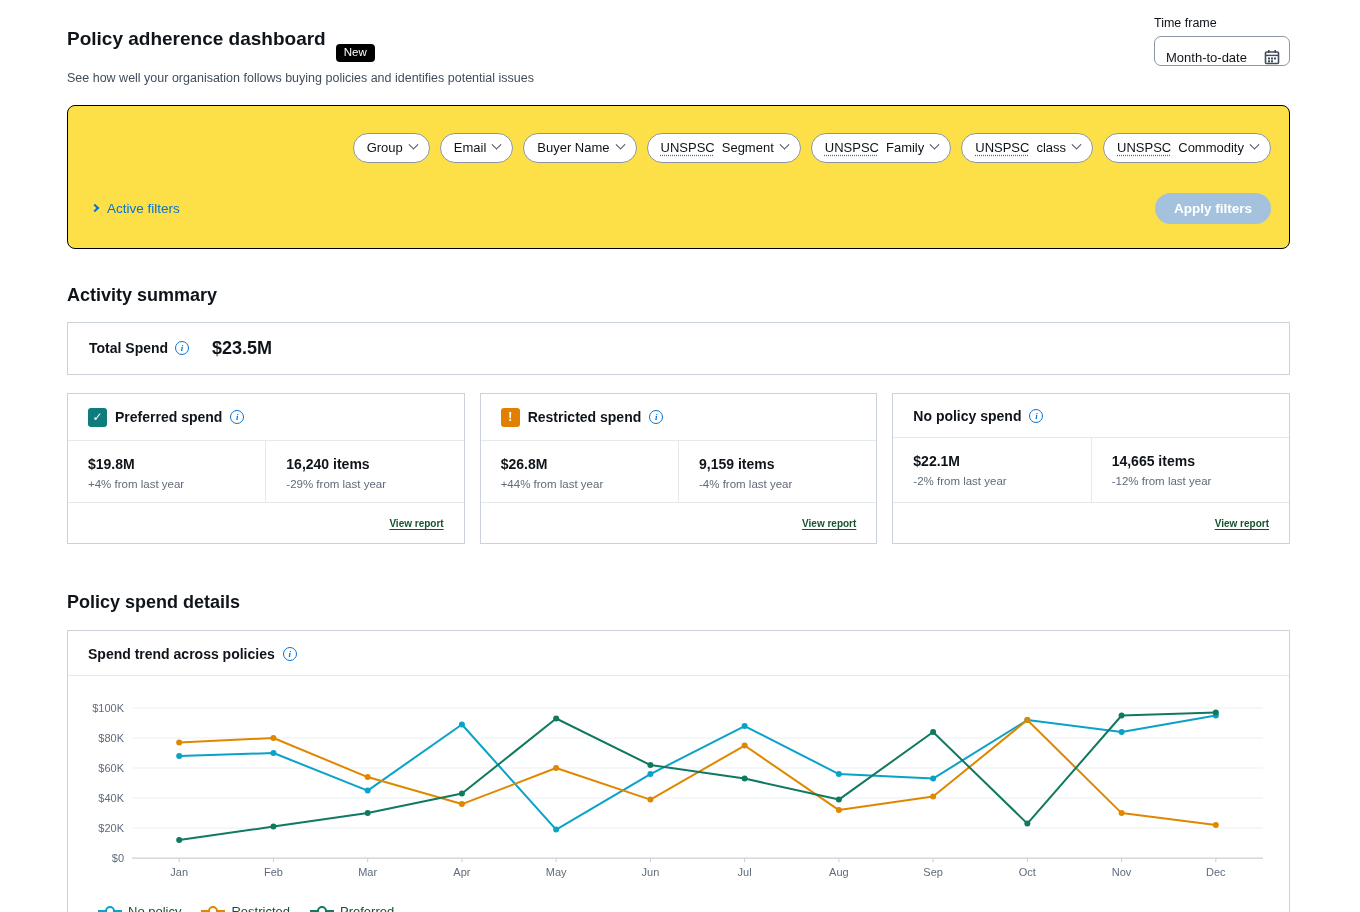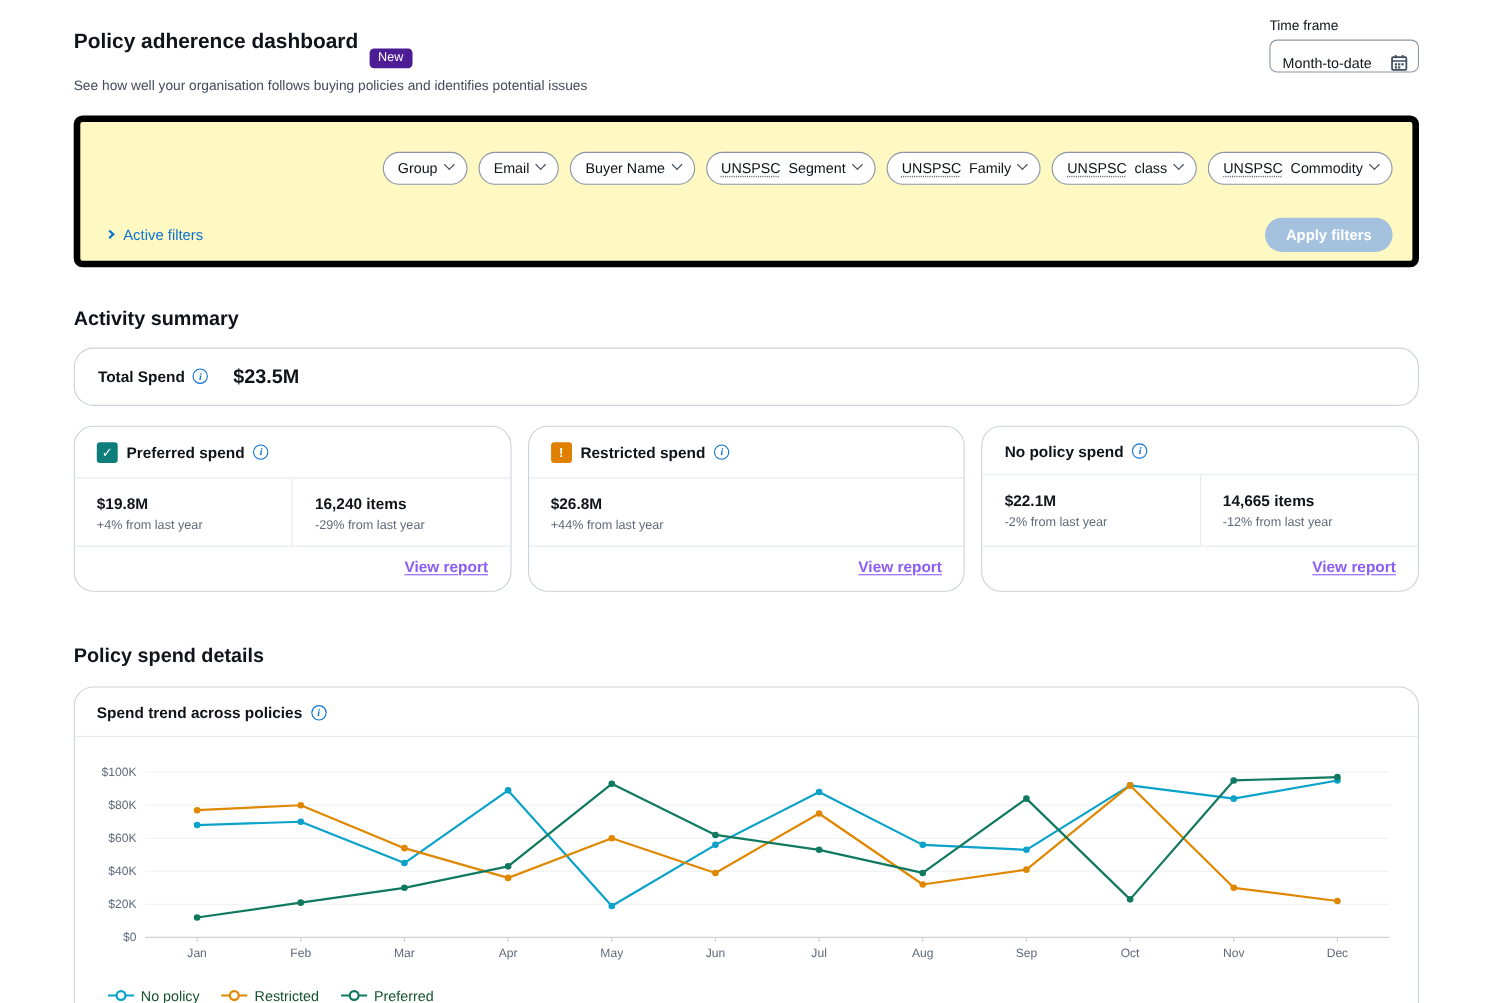--- a/index.html
+++ b/index.html
@@ -9,38 +9,38 @@
     color:#0f141a;
     width:1360px;
   }
   .page { padding:16px 70px 20px 67px; }
 
   
   .page-header { display:flex; justify-content:space-between; align-items:flex-start; }
   .title-row { display:flex; align-items:center; gap:10px; }
   h1.page-title { font-size:19px; font-weight:700; color:#0f141a; }
   .new-badge {
-    background:#4c1d95; color:#fff; font-size:11.5px; font-weight:400;
+    background:#000000; color:#fff; font-size:11.5px; font-weight:400;
     padding:2px 8px 3px; border-radius:4px; line-height:1.1;margin-top:28px;
   }
   .subtitle { font-size:12.5px; color:#414d5c; margin-top:9px; }
   .timeframe { display:flex; flex-direction:column; align-items:flex-start; margin-right:0; }
   .timeframe-label { font-size:12.5px; color:#0f141a; margin-bottom:6px; }
   .timeframe-control {
     display:flex; align-items:center; justify-content:space-between; gap:10px;
     width:136px; height:30px; padding:12px 9px 0 11px;
     border:1px solid #8c95a3; border-radius:7px; background:#fff;
     font-size:13px; cursor:pointer;
   }
   .cal-icon { display:inline-flex; }
 
   
   .filter-panel {
-    margin-top:20px; border:6px solid #000000; border-radius:8px;
-    padding:16px 18px 8px 20px; background:#fef9c3;
+    margin-top:20px; border:1px solid #000000; border-radius:8px;
+    padding:16px 18px 24px 20px; background:#fde047;
   }
   .pill-row { display:flex; justify-content:flex-end; gap:10px; margin-top:11px; }
   .pill {
     display:inline-flex; align-items:center; gap:7px;
     border:1px solid #8c95a3; border-radius:16px; background:#fff;
     height:30px; padding:0 12px 0 13px; font-size:13px; color:#0f141a;
     font-family:inherit; cursor:pointer; white-space:nowrap;
   }
   .pill .abbr { text-decoration:underline dotted #5f6b7a; text-underline-offset:3px; }
   .caret {
@@ -56,21 +56,21 @@
   .apply-btn {
     background:#a4c2de; color:#fff; border:none; border-radius:17px;
     font-size:13.5px; font-weight:700; padding:8px 19px; font-family:inherit; cursor:pointer;
   }
 
   
   h2.section-heading { font-size:18px; font-weight:700; color:#0f141a; }
   .activity-section { margin-top:36px; }
   .details-section { margin-top:48px; }
 
-  .card { border:1px solid #ccd2da; border-radius:18px; background:#fff; }
+  .card { border:1px solid #ccd2da; border-radius:0; background:#fff; }
 
   .total-card {
     margin-top:16px; display:flex; align-items:center; gap:7px;
     padding:15px 21px;
   }
   .total-label { font-size:14px; font-weight:700; }
   .total-value { font-size:18px; font-weight:700; margin-left:16px; }
 
   .info-icon {
     display:inline-flex; align-items:center; justify-content:center;
@@ -88,21 +88,21 @@
     display:inline-flex; align-items:center; justify-content:center;
   }
   .card-title { font-size:14px; font-weight:700; }
   .card-body { display:flex; flex:1; }
   .metric { flex:1; padding:15px 20px 12px; }
   .metric-right { border-left:1px solid #e4e9ee; }
   .metric-value { font-size:14px; font-weight:700; }
   .metric-delta { font-size:11.5px; color:#5f6b7a; margin-top:6px; }
   .card-foot { border-top:1px solid #e4e9ee; padding:10px 20px 12px; text-align:right; }
   .view-report {
-    color:#8b5cf6; font-size:14px; font-weight:700;
+    color:#14532d; font-size:10px; font-weight:700;
     text-decoration:underline; text-underline-offset:2px; cursor:pointer;
   }
 
   
   .chart-card { margin-top:17px; }
   .chart-head { display:flex; align-items:center; gap:8px; padding:15px 20px 13px; border-bottom:1px solid #e4e9ee; }
   .chart-title { font-size:14px; font-weight:700; }
   .chart-wrap { padding:22px 12px 0 8px; }
   #trend-chart { width:100%; display:block; }
   #trend-chart .tick { font-family:"Liberation Sans","DejaVu Sans",sans-serif; font-size:11px; fill:#5f6b7a; }
@@ -224,20 +224,24 @@
       <article class="card spend-card">
         <div class="card-head">
           <span class="card-icon" style="background: rgb(224, 127, 0);">!</span>
           <h3 class="card-title">Restricted spend</h3>
           <span class="info-icon"></span>
         </div>
         <div class="card-body">
           <div class="metric">
             <div class="metric-value">$26.8M</div>
             <div class="metric-delta">+44% from last year</div>
+          </div>
+          <div class="metric metric-right">
+            <div class="metric-value">9,159 items</div>
+            <div class="metric-delta">-4% from last year</div>
           </div>
         </div>
         <div class="card-foot">
           <a class="view-report">View report</a>
         </div>
       </article>
 
       <article class="card spend-card">
         <div class="card-head">
           <h3 class="card-title">No policy spend</h3>

